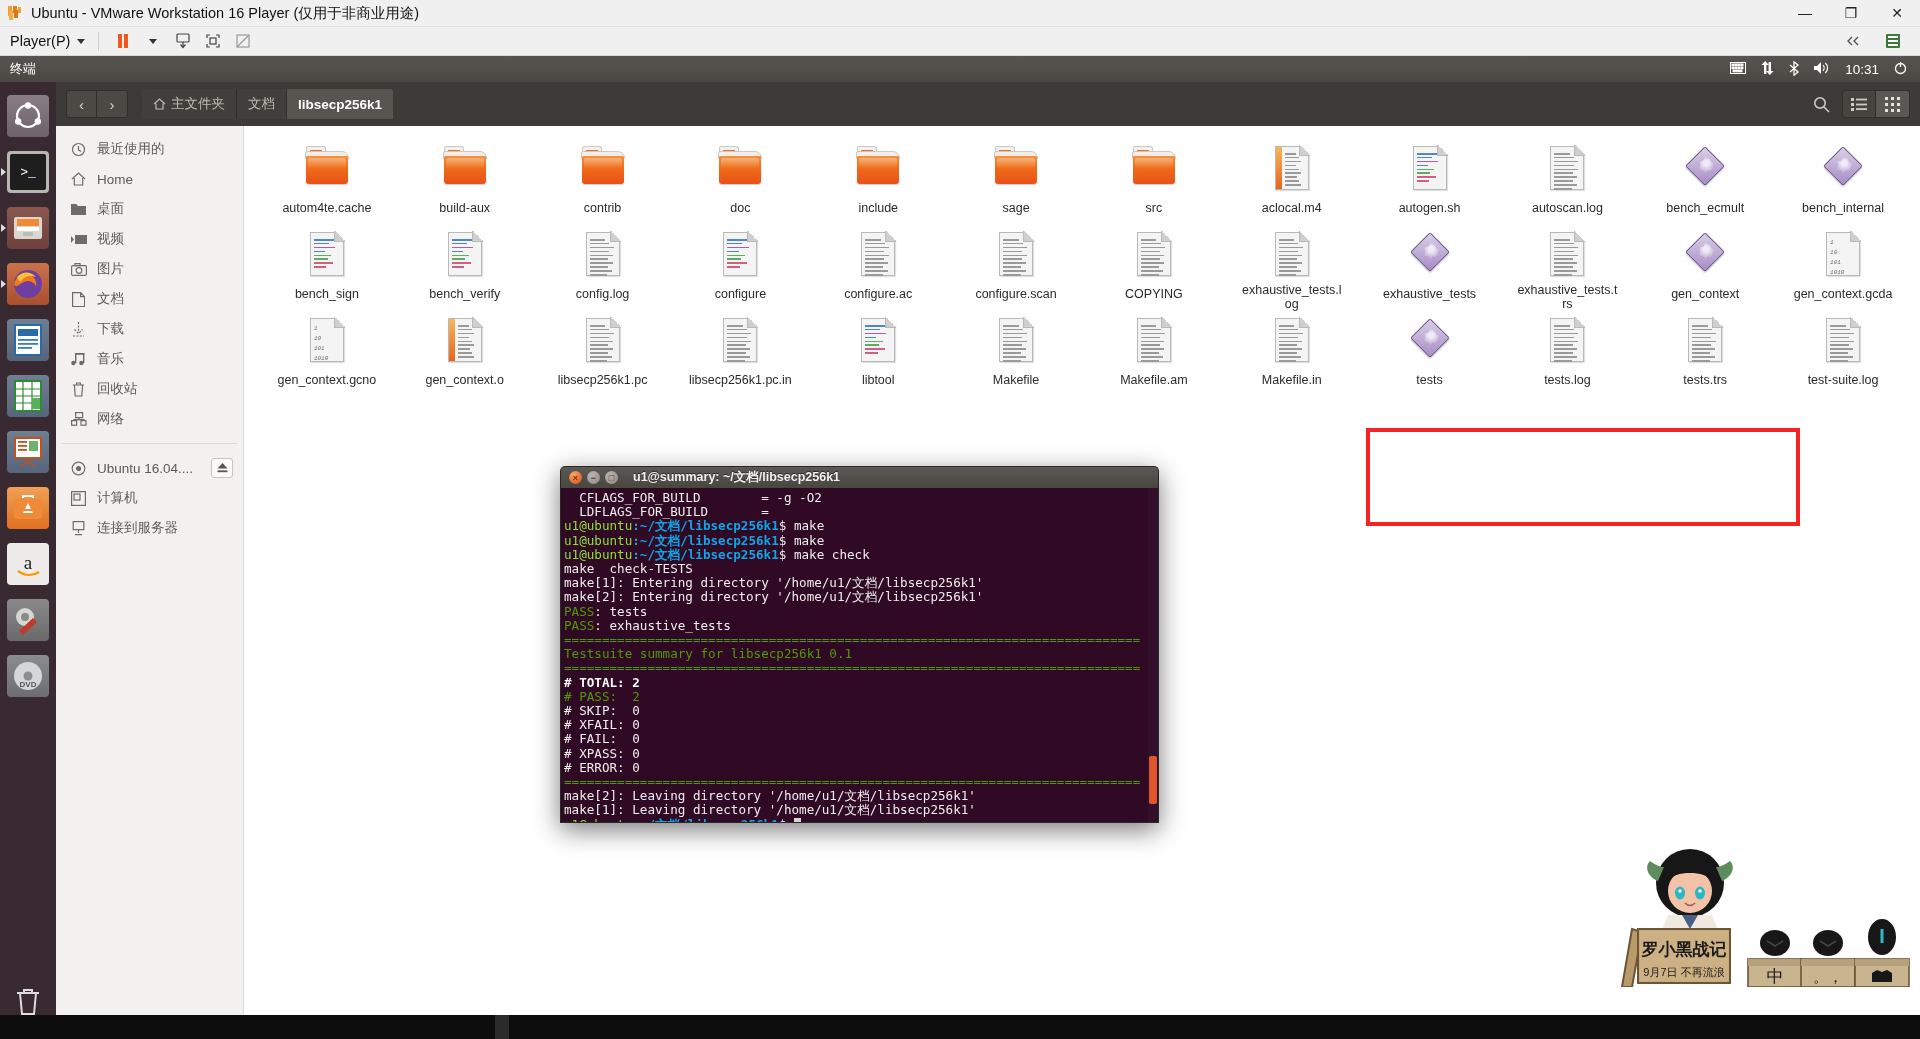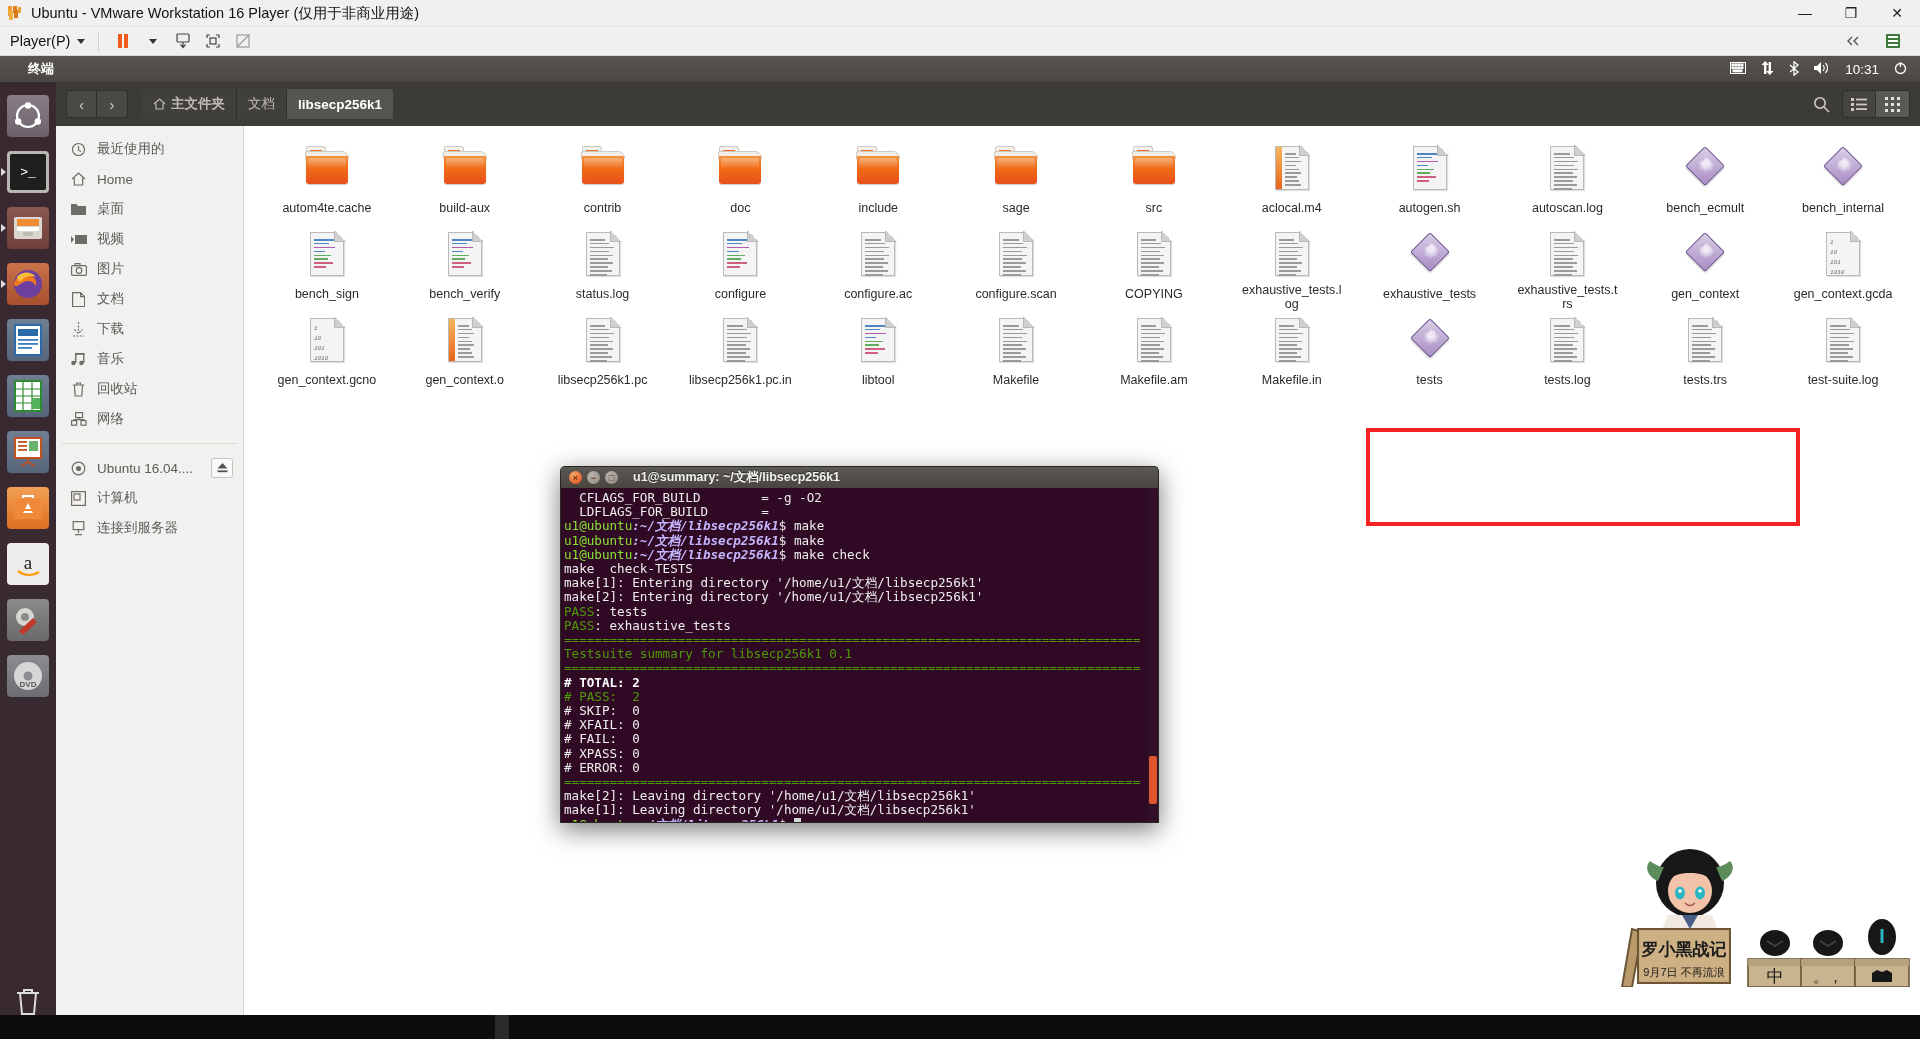--- a/index.html
+++ b/index.html
@@ -26,21 +26,21 @@
   .vm-tb-btn { width:30px;height:24px; display:flex;align-items:center;justify-content:center; }
   .vm-right { margin-left:auto; display:flex; align-items:center; gap:10px; padding-right:6px; }
 
   
   #guest { position:absolute; left:0; top:56px; width:1920px; height:983px; background:#2c0a16; overflow:hidden; }
 
   
   #ubuntu-panel { position:absolute; left:0; top:0; width:1920px; height:26px;
      background:linear-gradient(#57534e,#4b4844); display:flex; align-items:center; color:#fff;
      font-size:13px; z-index:60; }
-  #ubuntu-panel .app-name { padding-left:28px; font-weight:bold; color:#fff;text-align:center; }
+  #ubuntu-panel .app-name { padding-left:10px; font-weight:normal; color:#fff;text-align:center; }
   #panel-right { margin-left:auto; display:flex; align-items:center; gap:14px; padding-right:12px; }
   #panel-right .glyph { font-size:14px; line-height:1; color:#fff; }
   #panel-clock { font-size:13.5px; color:#fff; }
 
   
   #launcher { position:absolute; left:0; top:26px; width:56px; height:957px;
      background:rgba(58,44,52,0.93); z-index:55; padding-top:6px; }
   .launcher-item { position:relative; width:56px; height:56px; display:flex; align-items:center; justify-content:center; }
   .launcher-icon { width:42px; height:42px; border-radius:4px; display:flex; align-items:center; justify-content:center;
      position:relative; overflow:hidden; }
@@ -52,21 +52,21 @@
      display:flex; flex-direction:column; z-index:10; }
   #nt-header { height:44px; background:#3c3b37; display:flex; align-items:center; padding:0 10px; gap:8px; }
   .nt-navbtns { display:flex; }
   .nt-navbtn { width:31px;height:28px; background:#4a4944; border:1px solid #2f2e2b;
      display:flex;align-items:center;justify-content:center; color:#d6d3cd; font-size:15px; }
   .nt-navbtn:first-child { border-radius:3px 0 0 3px; }
   .nt-navbtn:last-child { border-radius:0 3px 3px 0; border-left:none; }
   .nt-crumbs { display:flex; margin-left:6px; }
   .crumb { height:30px; padding:0 11px; display:flex; align-items:center; gap:5px;
      background:#403f3b; color:#bdb9b2; font-size:13.5px; border-right:1px solid #2f2e2b; }
-  .crumb.first { border-radius:3px 0 0 3px;font-weight:bold; }
+  .crumb.first { border-radius:3px 0 0 3px; }
   .crumb.active { background:#565550; color:#fff; font-weight:bold; border-radius:0 3px 0 0; border-right:none; }
   #nt-header-right { margin-left:auto; display:flex; align-items:center; gap:4px; }
   .nt-icbtn { width:34px;height:28px; display:flex;align-items:center;justify-content:center;
      color:#cfcbc4; font-size:15px; }
   .nt-viewtoggle { display:flex; }
   .nt-viewtoggle .nt-icbtn { background:#45443f; border:1px solid #2f2e2b; }
   .nt-viewtoggle .nt-icbtn:first-child { border-radius:3px 0 0 3px; }
   .nt-viewtoggle .nt-icbtn:last-child { border-radius:0 3px 3px 0; border-left:none; background:#5a5953; }
 
   #nt-body { flex:1; display:flex; min-height:0; }
@@ -144,21 +144,21 @@
   .tdot.min { background:radial-gradient(circle at 35% 30%, #b9b5ae, #8e8a83); }
   .tdot.max { background:radial-gradient(circle at 35% 30%, #b9b5ae, #8e8a83); }
   #term-title-text { font-size:12.5px; color:#f2f1ef; font-weight:bold; margin-left:10px;
      text-shadow:0 -1px 0 rgba(0,0,0,.5); }
   #term-body { height:335px; background:#300a24; border:1px solid #2a2824; border-top:none;
      padding:3px 0 0 3px; overflow:hidden; position:relative; }
   #term-lines { font-family:"DejaVu Sans Mono","Liberation Mono",monospace; font-size:12.6px;
      line-height:14.2px; white-space:pre; color:#d3d7cf; }
   .t-green { color:#4e9a06; }
   .t-bgreen { color:#8ae234; }
-  .t-blue { color:#c4b5fd; font-weight:bold;font-style:italic; }
+  .t-blue { color:#0ea5e9; font-weight:bold; }
   .t-white { color:#eeeeec; }
   .t-bold { color:#fff; font-weight:bold; }
   .t-sep { color:#4e9a06; }
   #term-cursor { display:inline-block; width:7px; height:13px; background:#d3d7cf; vertical-align:-2px; }
   #term-scroll { position:absolute; right:0; top:0; width:10px; height:100%; background:#33102a; }
   #term-scroll .thumb { position:absolute; left:1px; bottom:18px; width:8px; height:48px;
      background:#e0552b; border-radius:2px; }
 
   
   #mascot { position:absolute; right:0; bottom:52px; width:300px; height:150px; z-index:20; }
@@ -791,21 +791,21 @@
                       <i style="width:77%"></i>
                       <i style="width:94%"></i>
                       <i style="width:75%"></i>
                       <i style="width:92%"></i>
                       <i style="width:73%"></i>
                       <i style="width:90%"></i>
                       <i style="width:71%"></i>
                     </span>
                   </span>
                 </span>
-                <span class="flabel">status.log</span>
+                <span class="flabel">config.log</span>
               </div>
               <div class="fitem">
                 <span class="ficon">
                   <span class="doc-ico code">
                     <i class="page"></i>
                     <i class="fold"></i>
                     <span class="lines">
                       <i></i>
                       <i></i>
                       <i></i>

